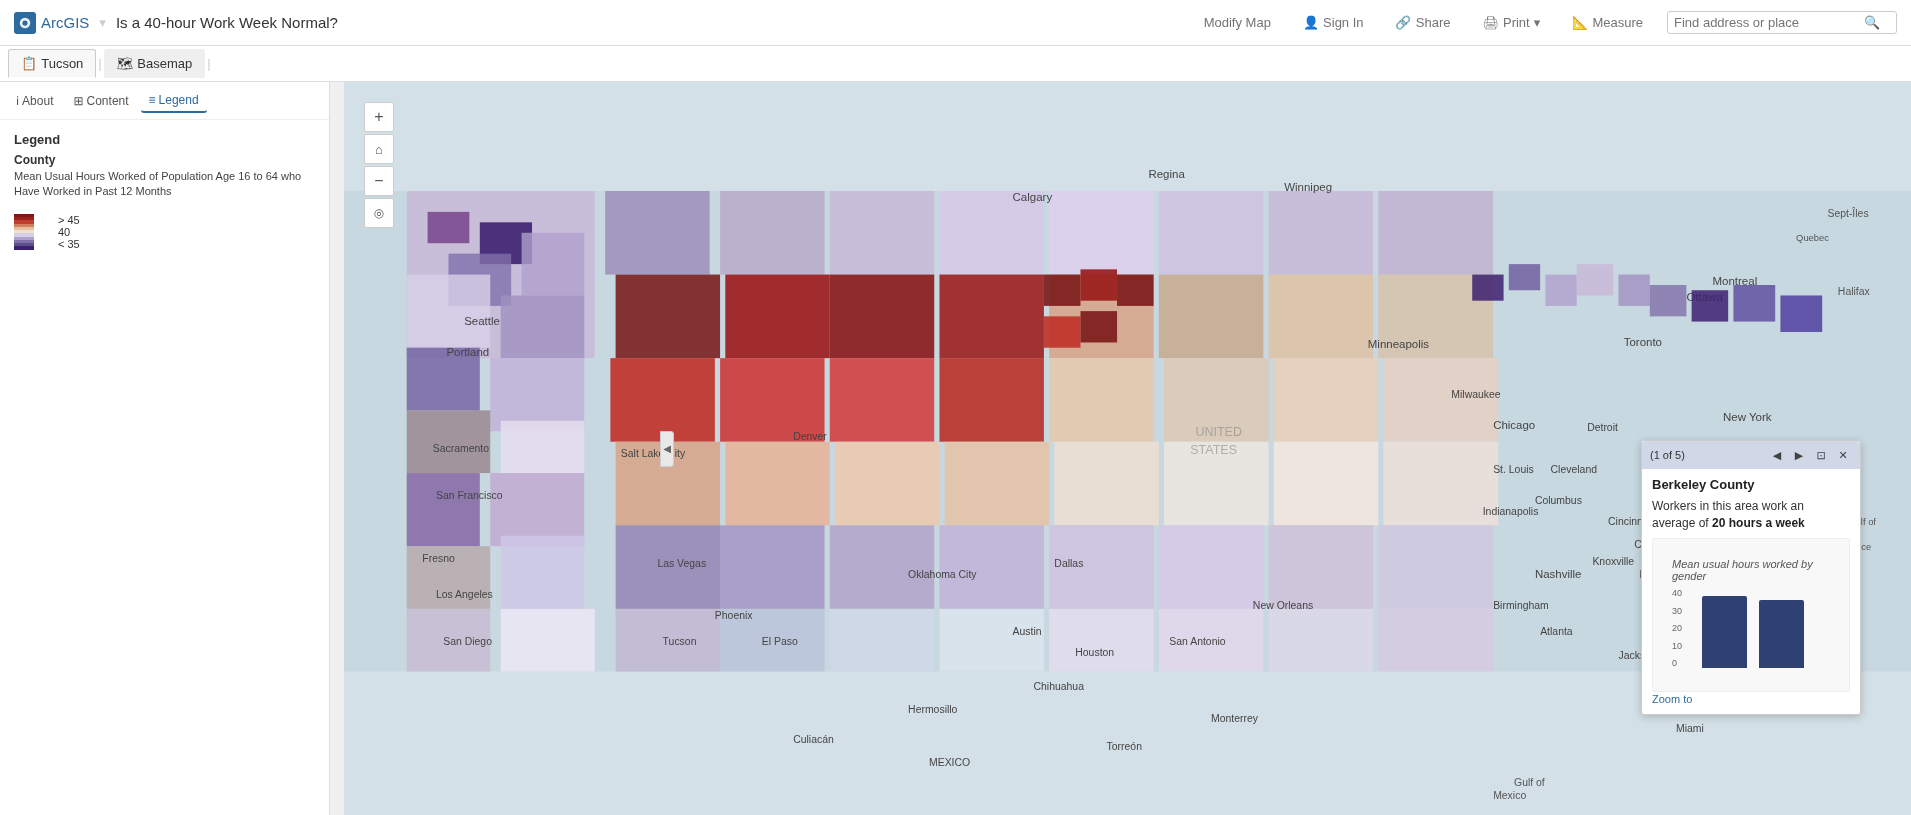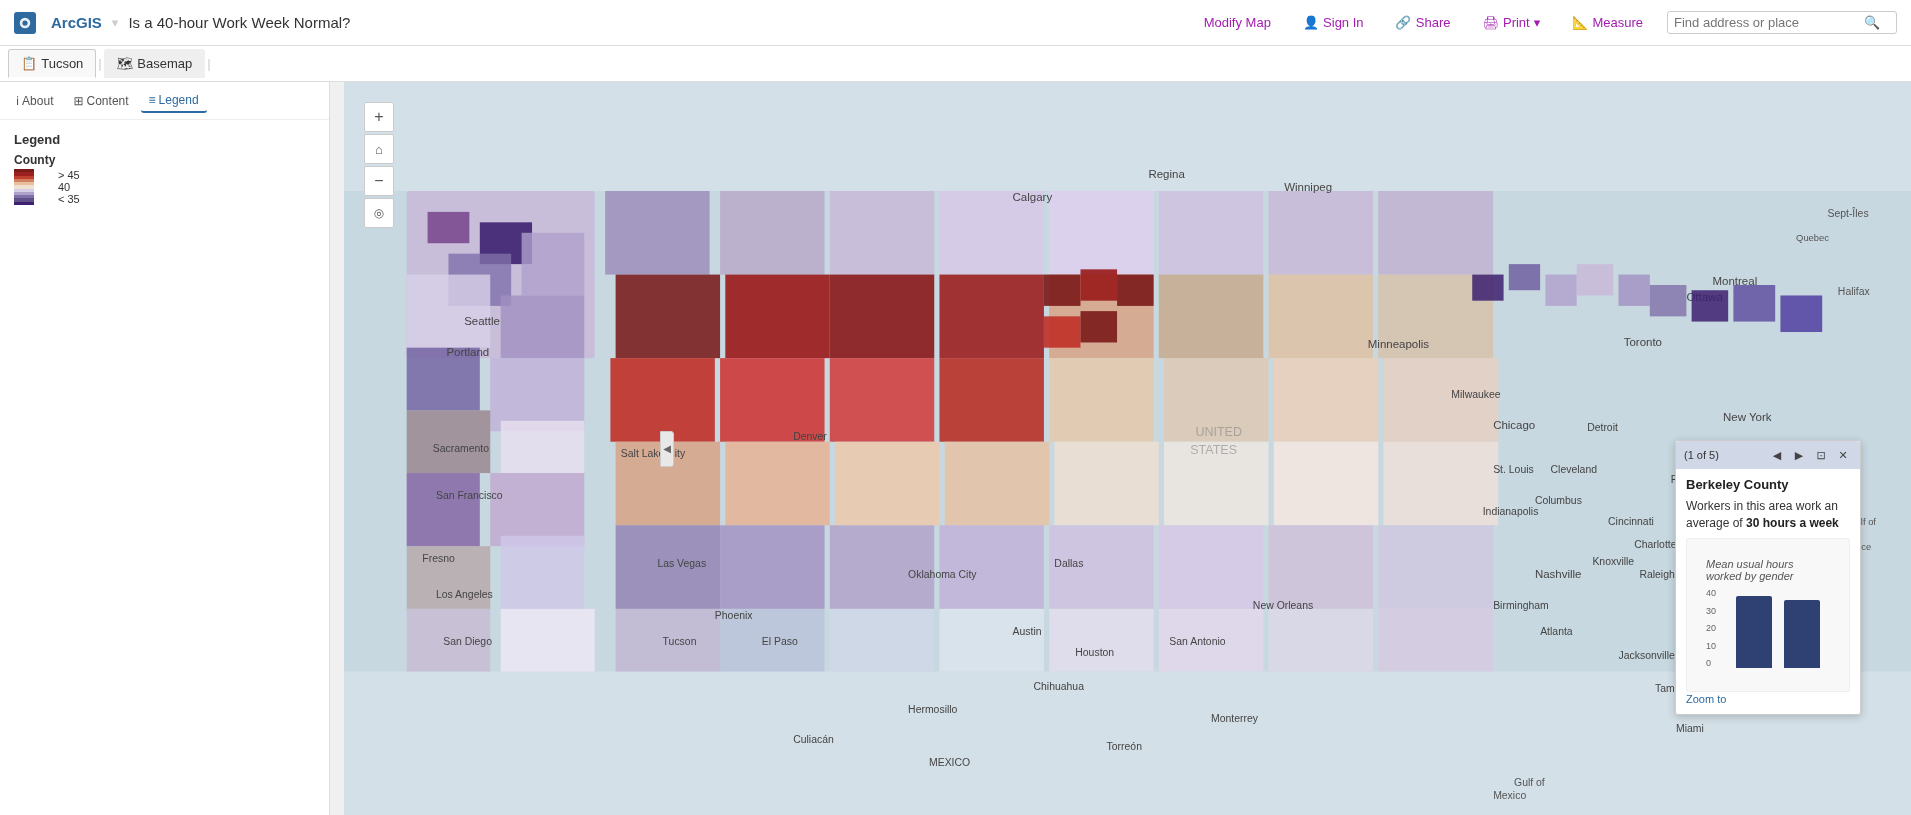--- a/index.html
+++ b/index.html
@@ -5,25 +5,25 @@
     * { box-sizing: border-box; margin: 0; padding: 0; }
     body { font-family: 'Segoe UI', Arial, sans-serif; font-size: 13px; background: #f0f0f0; width: 1911px; height: 815px; overflow: hidden; }
 
     
     #topbar {
       display: flex; align-items: center; justify-content: space-between;
       height: 46px; background: #fff; border-bottom: 1px solid #ddd;
       padding: 0 14px;
     }
     #topbar-left { display: flex; align-items: center; gap: 10px; }
-    .arcgis-logo { display: flex; align-items: center; gap: 15px; font-weight: bold; font-size: 15px; color: #2d6a9f; }
+    .arcgis-logo { display: flex; align-items: center; gap: 5px; font-weight: normal; font-size: 15px; color: #2d6a9f; }
     .arcgis-logo .logo-icon { width: 22px; height: 22px; background: #2d6a9f; border-radius: 3px; display: flex; align-items: center; justify-content: center; }
     .arcgis-logo .logo-icon svg { width: 14px; height: 14px; }
     #topbar-right { display: flex; align-items: center; gap: 16px; }
-    .topbar-btn { display: flex; align-items: center; gap: 4px; font-size: 13px; color: #a21caf; cursor: pointer; background: none; border: none; padding: 4px 8px; }
+    .topbar-btn { display: flex; align-items: center; gap: 4px; font-size: 13px; color: #737373; cursor: pointer; background: none; border: none; padding: 4px 8px; }
     .search-box { display: flex; align-items: center; border: 1px solid #ccc; border-radius: 3px; background: #fff; padding: 3px 6px; width: 230px; }
     .search-box input { border: none; outline: none; font-size: 13px; width: 190px; color: #555; }
 
     
     #secondbar {
       display: flex; align-items: center; height: 36px; background: #fff;
       border-bottom: 1px solid #ddd; padding: 0 0 0 8px;
     }
     .tab-btn {
       display: flex; align-items: center; gap: 4px;
@@ -59,21 +59,21 @@
     
     #map-container { flex: 1; position: relative; overflow: hidden; background: #d4dde3; }
 
     
     #map-controls { position: absolute; top: 20px; left: 20px; display: flex; flex-direction: column; gap: 2px; z-index: 5; }
     .map-btn { width: 30px; height: 30px; background: #fff; border: 1px solid #ccc; cursor: pointer; display: flex; align-items: center; justify-content: center; font-size: 16px; color: #555; border-radius: 2px; }
 
     
     #popup {
       position: absolute; bottom: 100px; right: 50px;
-      width: 186px; background: #fff;
+      width: 220px; background: #fff;
       border: 1px solid #ccc; border-radius: 3px;
       box-shadow: 0 2px 8px rgba(0,0,0,0.2);
       z-index: 20; font-size: 12px;
     }
     #popup-header {
       display: flex; align-items: center; justify-content: space-between;
       background: #d0d8e8; padding: 5px 8px; border-radius: 3px 3px 0 0;
     }
     #popup-header .nav-info { font-size: 11px; color: #333; }
     #popup-header .popup-controls { display: flex; gap: 4px; }
@@ -161,20 +161,21 @@
         <span>Content</span>
       </div>
       <div class="panel-tab active">
         <span>≡</span>
         <span>Legend</span>
       </div>
     </div>
     <div id="panel-content">
       <div class="legend-title">Legend</div>
       <div class="legend-subtitle">County</div>
+      <div class="legend-description">Mean Usual Hours Worked of Population Age 16 to 64 who Have Worked in Past 12 Months</div>
 
       <div class="color-ramp-container">
         <div class="color-ramp">
 
           <div class="ramp-segment" style="background:#7b1a1a; height:20px;"></div>
           <div class="ramp-segment" style="background:#9b2020; height:20px;"></div>
           <div class="ramp-segment" style="background:#c04030; height:20px;"></div>
           <div class="ramp-segment" style="background:#d48060; height:20px;"></div>
           <div class="ramp-segment" style="background:#e8c0a0; height:20px;"></div>
           <div class="ramp-segment" style="background:#f0e0d0; height:20px;"></div>
@@ -372,21 +373,21 @@
         <div class="popup-controls">
           <button class="popup-ctrl-btn">◀</button>
           <button class="popup-ctrl-btn">▶</button>
           <button class="popup-ctrl-btn">⊡</button>
           <button class="popup-ctrl-btn">✕</button>
         </div>
       </div>
       <div id="popup-body">
         <div id="popup-county-name">Berkeley County</div>
         <div id="popup-desc">
-          <span>Workers in this area work an average of </span><strong>30 hours a week</strong>
+          <span>Workers in this area work an average of </span><strong>20 hours a week</strong>
         </div>
         <div id="popup-chart-container">
           <div id="popup-chart-title">Mean usual hours worked by gender</div>
           <div id="popup-chart">
             <div class="chart-y-labels">
               <span>40</span>
               <span>30</span>
               <span>20</span>
               <span>10</span>
               <span>0</span>

